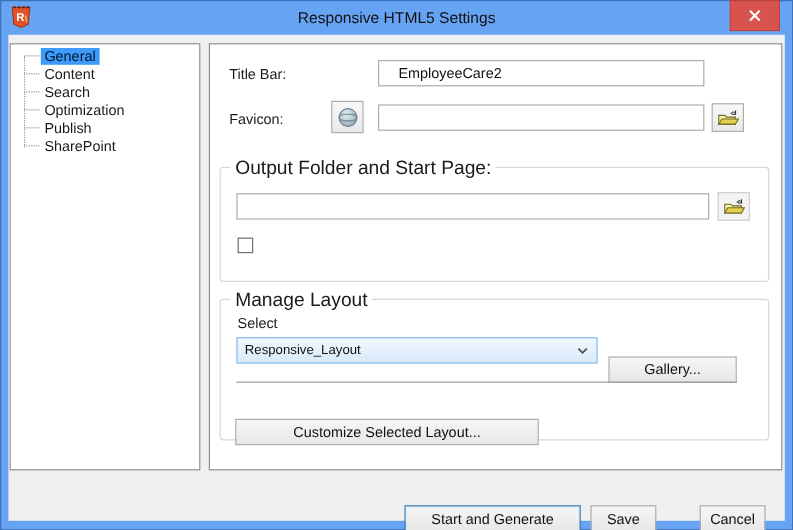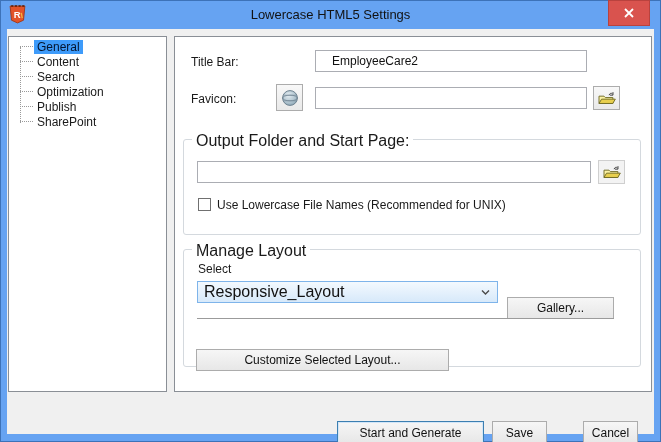--- a/index.html
+++ b/index.html
@@ -85,38 +85,38 @@
     font-size:16px; color:#1a1a1a; white-space:nowrap;
   }
   .checkbox {
     position:absolute; width:13px; height:13px; background:#fff;
     border:1px solid #707070;
   }
   .combo {
     position:absolute; border:1px solid #7eb4ea;
     background:linear-gradient(#f3f9fe,#d7e9fa);
     display:flex; align-items:center; padding:0 6px;
-    font-size:16px; color:#111;
+    font-size:11px; color:#111;
   }
   .combo .chev { position:absolute; right:7px; top:7px; }
   .sep { position:absolute; height:1px; background:#9b9b9b; }
 </style>
 </head>
 <body>
 
 <div class="window">
 
   <div class="titlebar">
     <svg class="app-icon" viewBox="0 0 16 18">
       <path d="M1 1 L15 1 L13.7 14.4 L8 17 L2.3 14.4 Z" fill="#e2532a" stroke="#9c3411" stroke-width="0.8"></path>
       <path d="M2 1h2M5.5 1h2M9 1h2M12.5 1h2" stroke="#5a1f0a" stroke-width="1.4"></path>
       <path d="M11.5 7.5 L12.5 12.5" stroke="#f2b63c" stroke-width="1.2"></path>
       <text x="7.6" y="12.2" text-anchor="middle" font-size="9" font-weight="bold" fill="#ffffff" font-family="Liberation Sans, sans-serif">R</text>
     </svg>
-    <div class="title-text">Lowercase HTML5 Settings</div>
+    <div class="title-text">Responsive HTML5 Settings</div>
     <div class="close-btn">
       <svg width="12" height="12" viewBox="0 0 12 12">
         <path d="M2 2 L10 10 M10 2 L2 10" stroke="#ffffff" stroke-width="1.8"></path>
       </svg>
     </div>
   </div>
 
   <div class="dlg-body">
 
     <div class="panel sidebar">
@@ -179,21 +179,20 @@
         <input class="tb" style="left: 13px; top: 21px; width: 394px; height: 22px;">
         <div class="flatbtn" style="left:414px; top:20px; width:27px; height:24px;">
           <svg width="19" height="15" viewBox="0 0 20 16">
             <path d="M12.8 4.4 C13.2 2.6 15 2 16.2 2.8" fill="none" stroke="#222" stroke-width="0.9"></path>
             <path d="M16.9 1.2 L16.9 4.4 L13.7 4.4" fill="none" stroke="#222" stroke-width="0.9"></path>
             <path d="M2 5.5 L7.3 5.5 L8.8 7 L16.8 7 L16.8 13.3 L2 13.3 Z" fill="#fdf3a4" stroke="#6f6a24"></path>
             <path d="M2 13.3 L4.7 8.7 L19.4 8.7 L16.7 13.3 Z" fill="#e8cf4e" stroke="#6f6a24"></path>
           </svg>
         </div>
         <span class="checkbox" style="left:14px; top:58px;"></span>
-        <div class="lbl" style="left:33px; top:58px;">Use Lowercase File Names (Recommended for UNIX)</div>
       </div>
 
       <div class="group" style="left:8px; top:212px; width:458px; height:118px;">
         <span class="legend">Manage Layout</span>
         <div class="lbl" style="left:14px; top:12px;">Select</div>
         <div class="combo" style="left:13px; top:31px; width:301px; height:22px;">
           <span>Responsive_Layout</span>
           <svg class="chev" width="9" height="7" viewBox="0 0 9 7">
             <path d="M1 1.5 L4.5 5 L8 1.5" fill="none" stroke="#4a4a4a" stroke-width="1.4"></path>
           </svg>

